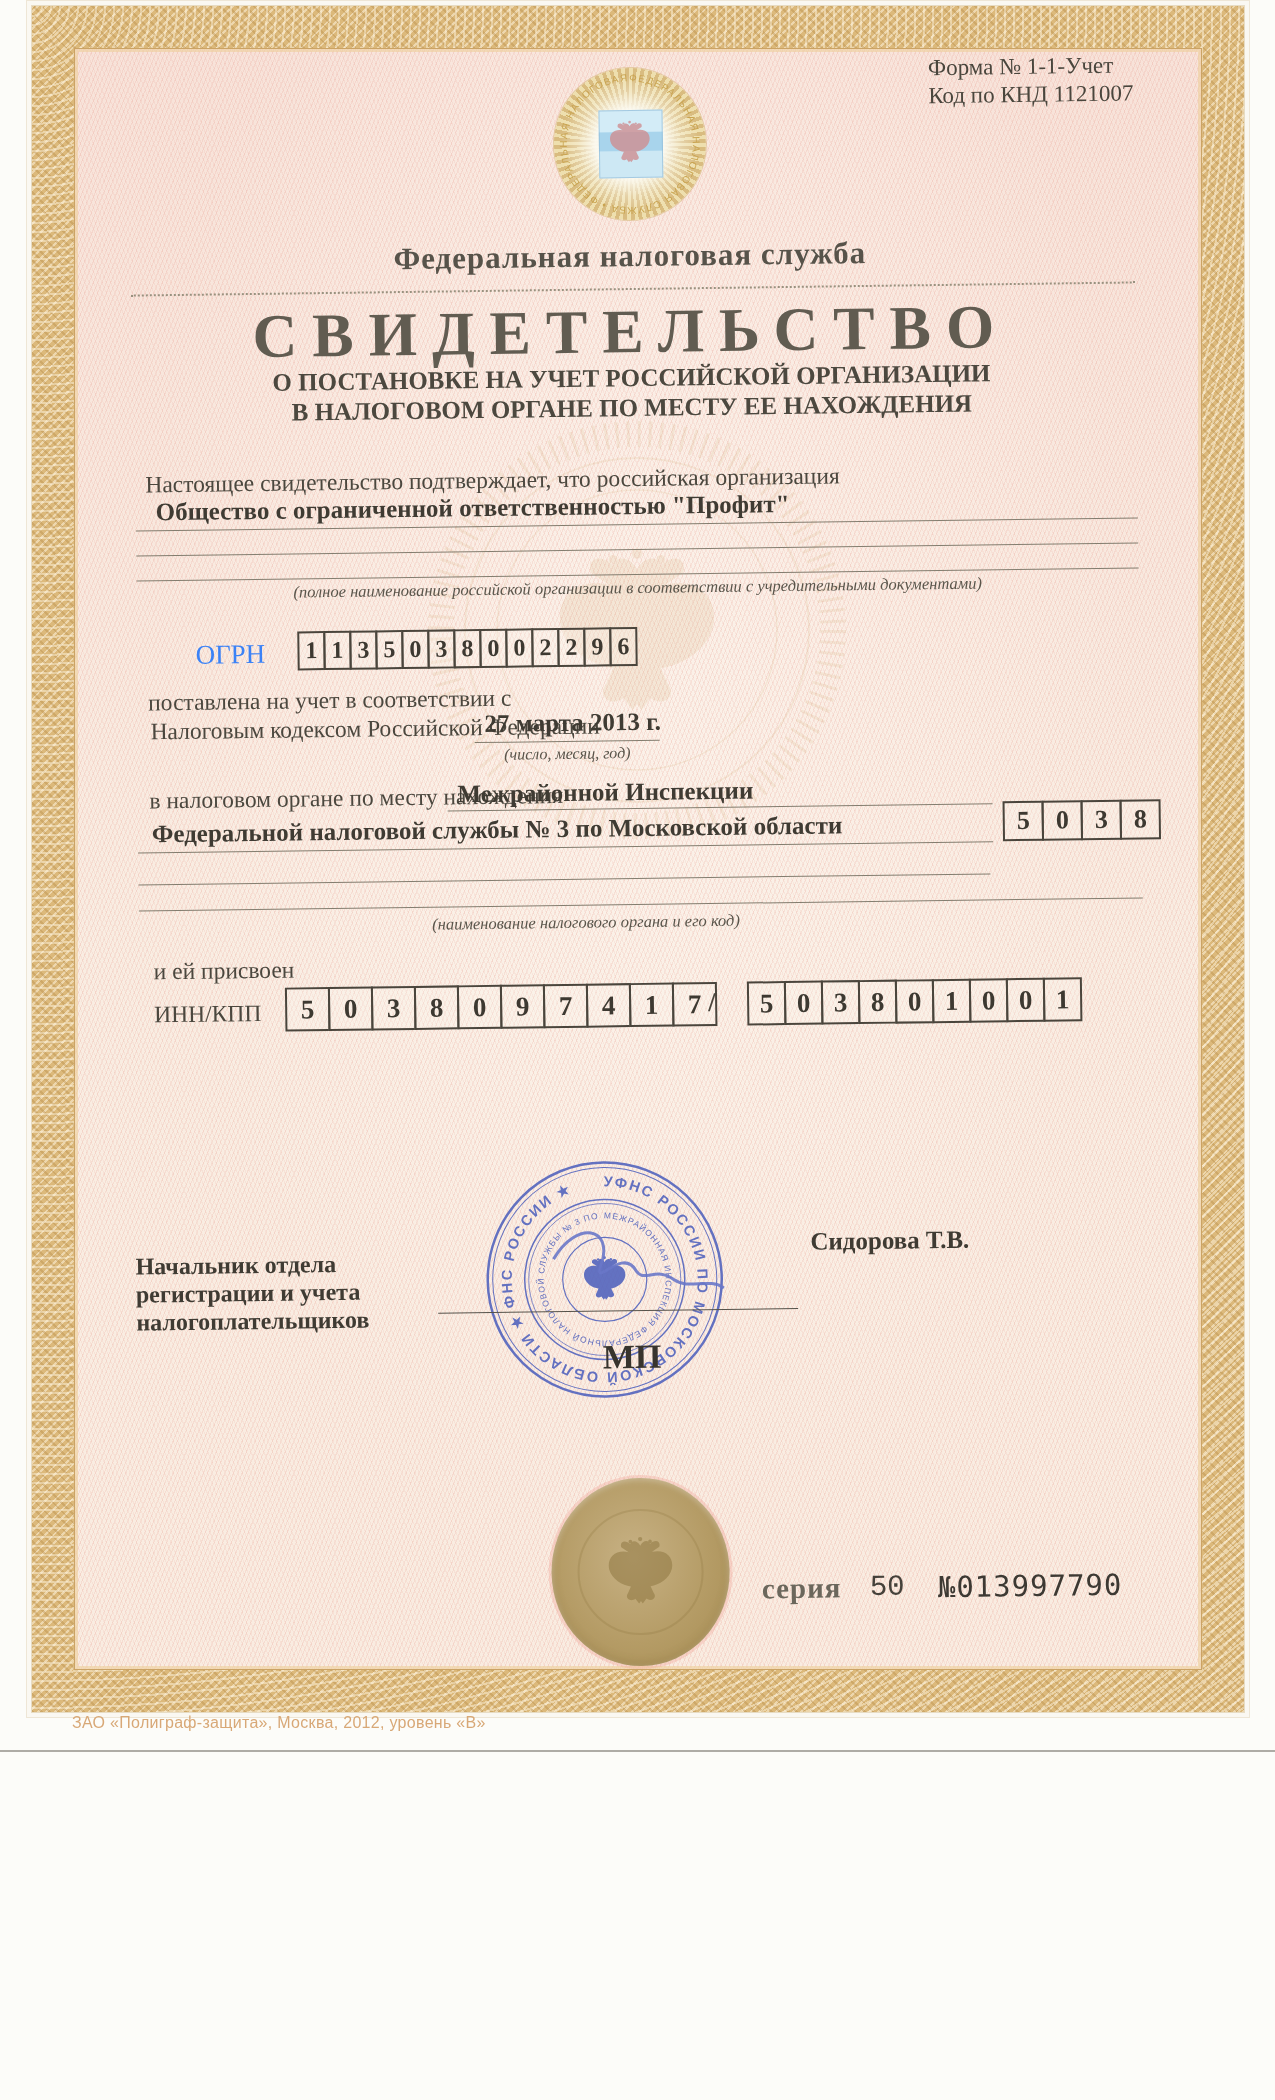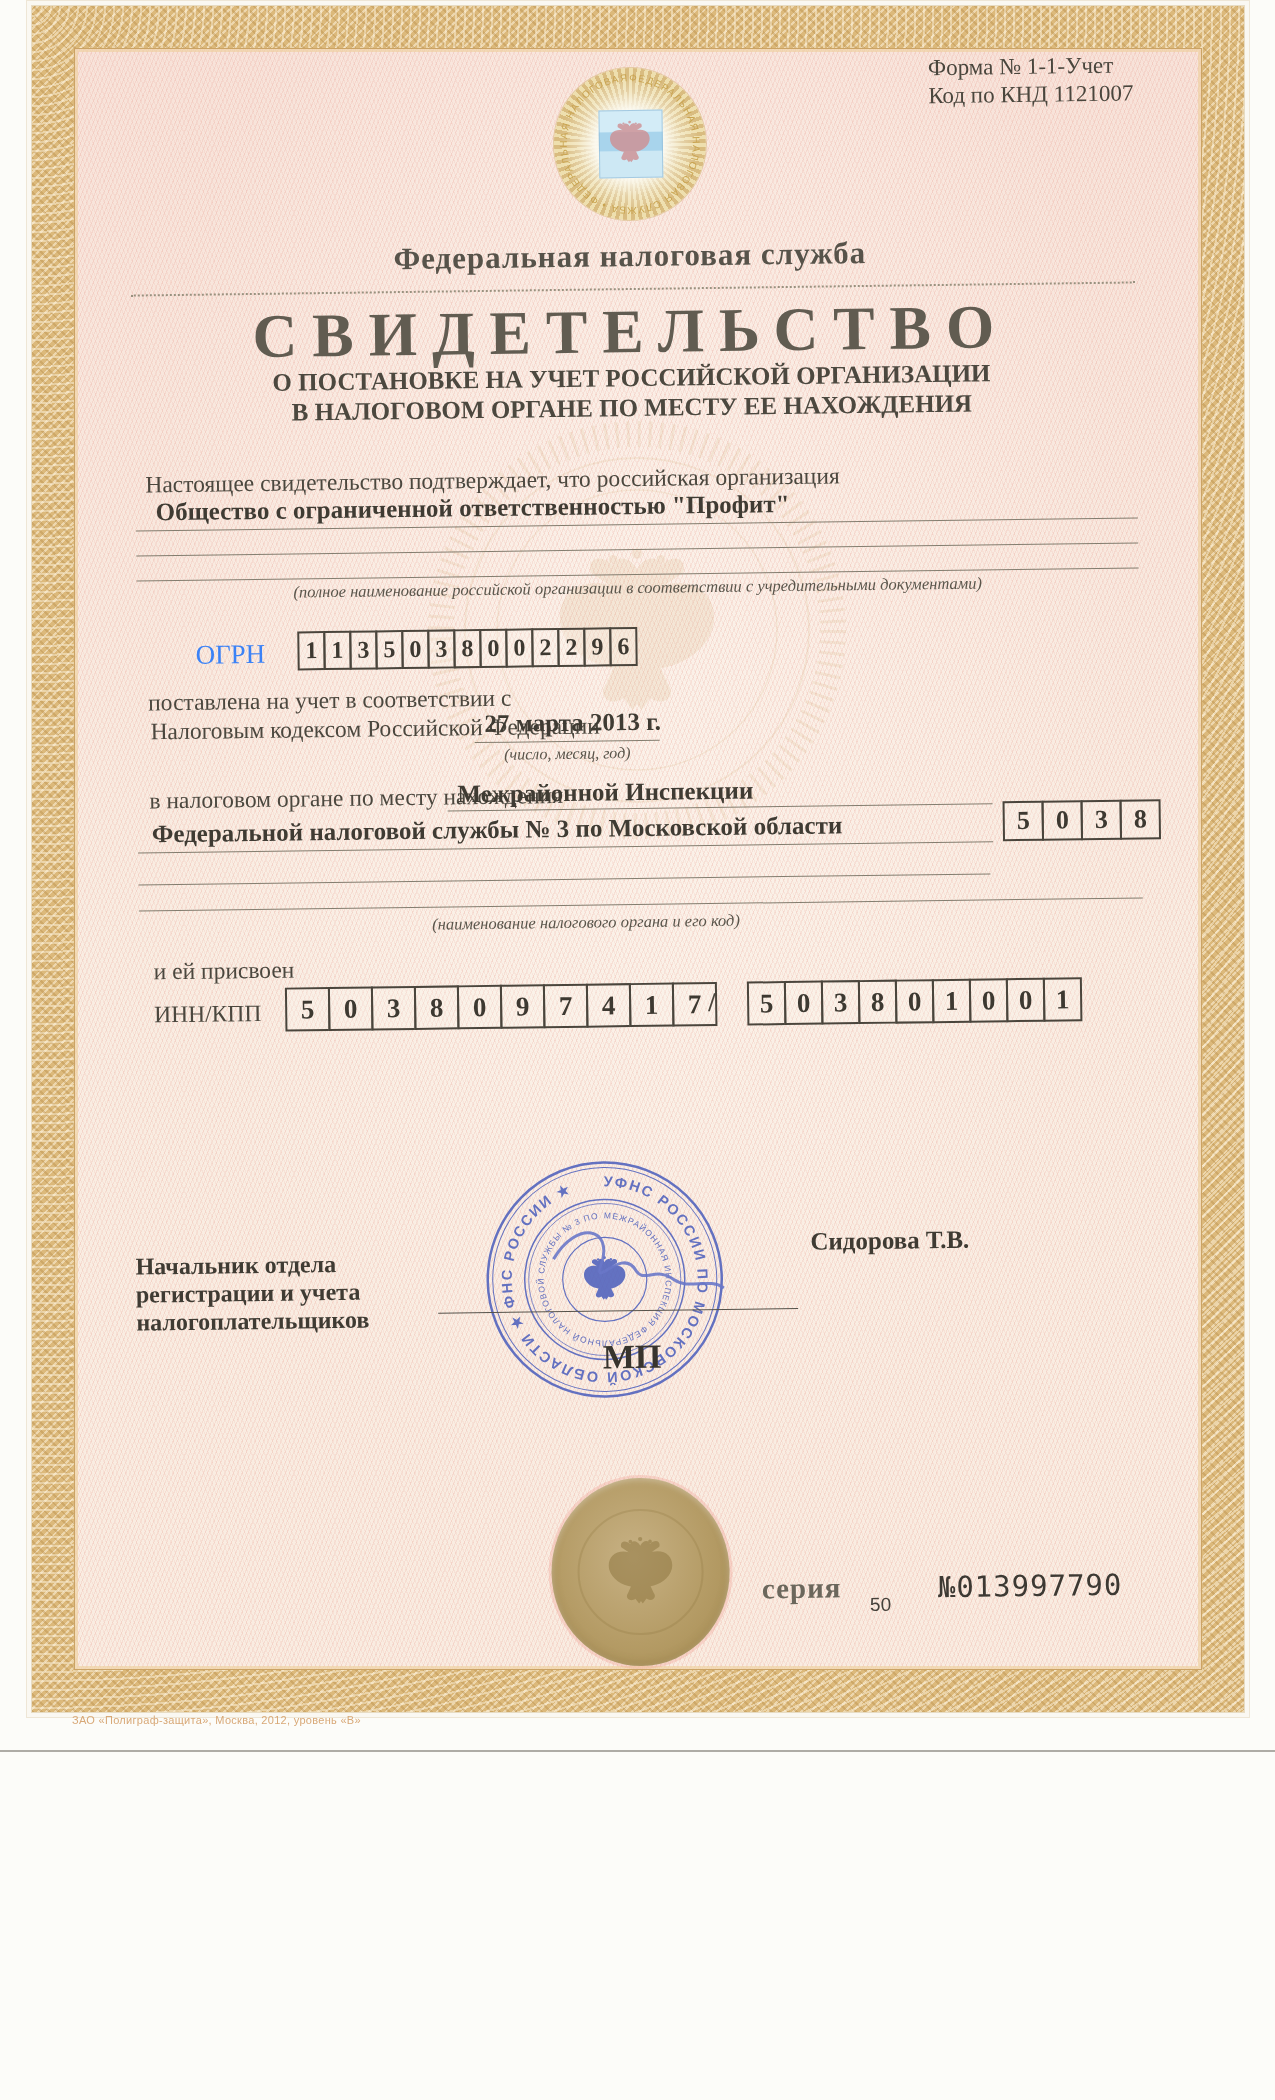--- a/index.html
+++ b/index.html
@@ -65,23 +65,23 @@
   .mp-label{left:596px; top:1338px; font-size:34px; font-weight:bold; color:#38342d;}
   .stamp{position:absolute; left:478px; top:1158px; width:242px; height:242px; opacity:0.88;}
   .gold-seal{
     position:absolute; left:542px; top:1478px; width:178px; height:188px; border-radius:50%;
     background:radial-gradient(ellipse at 46% 42%, #c7b184 0%, #b59c66 55%, #a68c52 100%);
     box-shadow:0 0 0 3px rgba(243,172,160,0.4),
                inset 0 2px 6px rgba(255,255,255,0.35),
                inset 0 -3px 8px rgba(120,95,45,0.25);
   }
   .series-label{left:752px; top:1574px; font-size:29px; font-weight:bold; color:#6b675c; letter-spacing:1px;}
-  .series-region{left:860px; top:1574px; font-size:19px; color:#45413a; font-family:Liberation Sans, sans-serif;margin-top:23px;}
+  .series-region{left:860px; top:1574px; font-size:29px; color:#45413a; font-family:Liberation Mono, monospace;}
   .series-number{left:928px; top:1574px; font-size:29px; color:#3d3933; font-family:"DejaVu Sans Mono",monospace; letter-spacing:1px;}
-  .printer-note{left:72px; top:1714px; font-size:11px; color:#d8a877; font-family:"Liberation Sans","DejaVu Sans",sans-serif; letter-spacing:0.3px;}
+  .printer-note{left:72px; top:1714px; font-size:16px; color:#d8a877; font-family:"Liberation Sans","DejaVu Sans",sans-serif; letter-spacing:0.3px;}
   .scan-line{position:absolute; left:0; top:1750px; width:1275px; border-top:2px solid rgba(110,106,98,0.55);}
   
   .hologram{position:absolute; left:563px; top:68px; width:152px; height:152px;}
   .holo-ring{position:absolute; inset:0; border-radius:50%;
     background:repeating-conic-gradient(from 0deg, #eedfae 0deg 3deg, #d9bc80 3deg 6deg);
     box-shadow:0 0 0 1px rgba(215,185,125,0.6);}
   .holo-fade{position:absolute; inset:8px; border-radius:50%;
     background:radial-gradient(circle, rgba(252,250,242,0.95) 0 36%, rgba(252,250,242,0.35) 54%, rgba(252,250,242,0) 72%);}
   .holo-square{position:absolute; left:45px; top:42px; width:62px; height:66px;
     background:linear-gradient(180deg, #d3ecf7 0 32%, #a8d4ec 32% 60%, #cde8f4 60% 100%);

